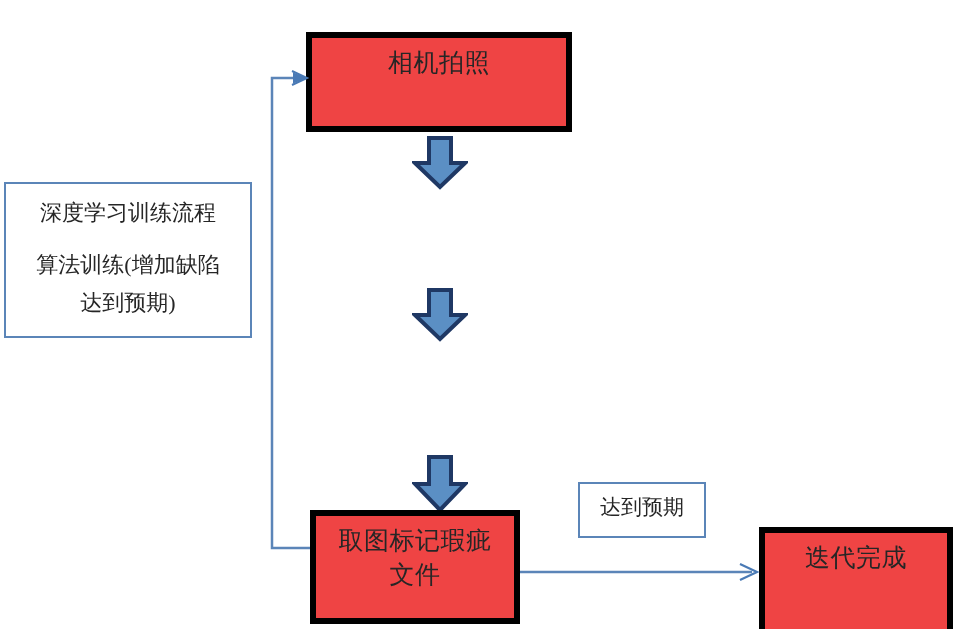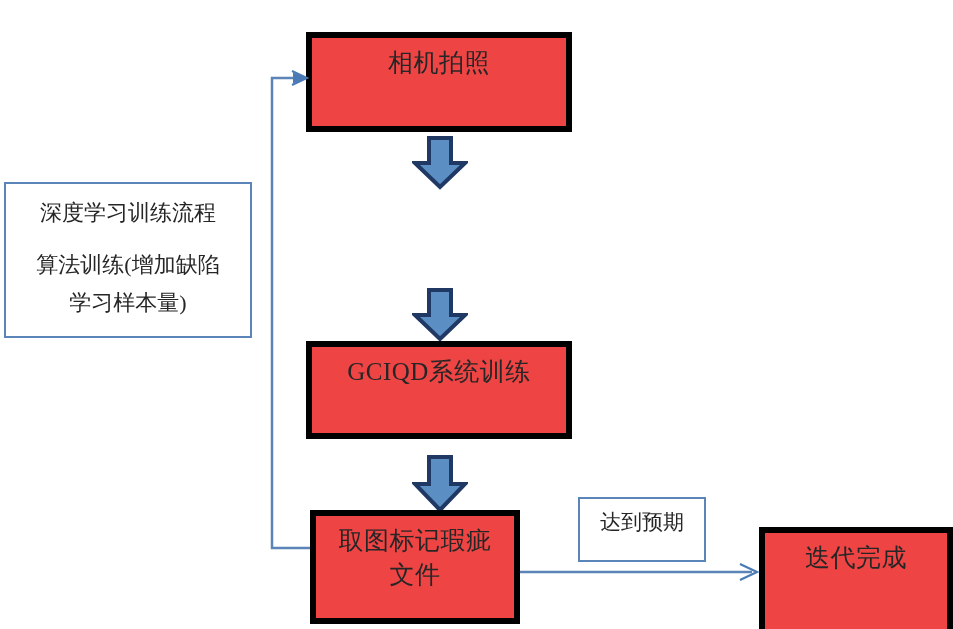--- a/index.html
+++ b/index.html
@@ -70,50 +70,47 @@
   }
 </style>
 </head>
 <body>
 
 <div id="canvas">
 
   <div class="note-box" style="left:4px; top:182px; width:248px; height:156px;">
     <span class="note-text" style="padding-top:10px;">深度学习训练流程</span>
     <span class="note-text" style="padding-top:14px;">算法训练(增加缺陷
-学习样本量)</span>
+达到预期)</span>
   </div>
 
   <div class="proc-box" style="left:306px; top:32px; width:266px; height:100px;">
     <span class="box-text">相机拍照</span>
   </div>
 
   <svg class="block-arrow" style="left:412px; top:136px;" width="56" height="54" viewBox="0 0 56 54">
     <polygon points="17,2 39,2 39,27 53,27 28,51 3,27 17,27" fill="#5b8fc4" stroke="#1f3864" stroke-width="4" stroke-linejoin="miter"></polygon>
   </svg>
 
 
   <svg class="block-arrow" style="left:412px; top:288px;" width="56" height="54" viewBox="0 0 56 54">
     <polygon points="17,2 39,2 39,27 53,27 28,51 3,27 17,27" fill="#5b8fc4" stroke="#1f3864" stroke-width="4" stroke-linejoin="miter"></polygon>
   </svg>
 
-  <div class="proc-box" style="left:306px; top:341px; width:266px; height:98px;">
-    <span class="box-text">GCIQD系统训练</span>
-  </div>
 
   <svg class="block-arrow" style="left:412px; top:455px;" width="56" height="58" viewBox="0 0 56 58">
     <polygon points="17,2 39,2 39,29 53,29 28,55 3,29 17,29" fill="#5b8fc4" stroke="#1f3864" stroke-width="4" stroke-linejoin="miter"></polygon>
   </svg>
 
   <div class="proc-box" style="left:310px; top:510px; width:210px; height:114px;">
     <span class="box-text">取图标记瑕疵
 文件</span>
   </div>
 
-  <div class="note-box" style="left:578px; top:497px; width:128px; height:65px;">
+  <div class="note-box" style="left:578px; top:482px; width:128px; height:56px;">
     <span class="note-text small-note">达到预期</span>
   </div>
 
   <div class="proc-box" style="left:759px; top:527px; width:194px; height:120px;">
     <span class="box-text">迭代完成</span>
   </div>
 
   <svg id="connectors">
 
     <g>

